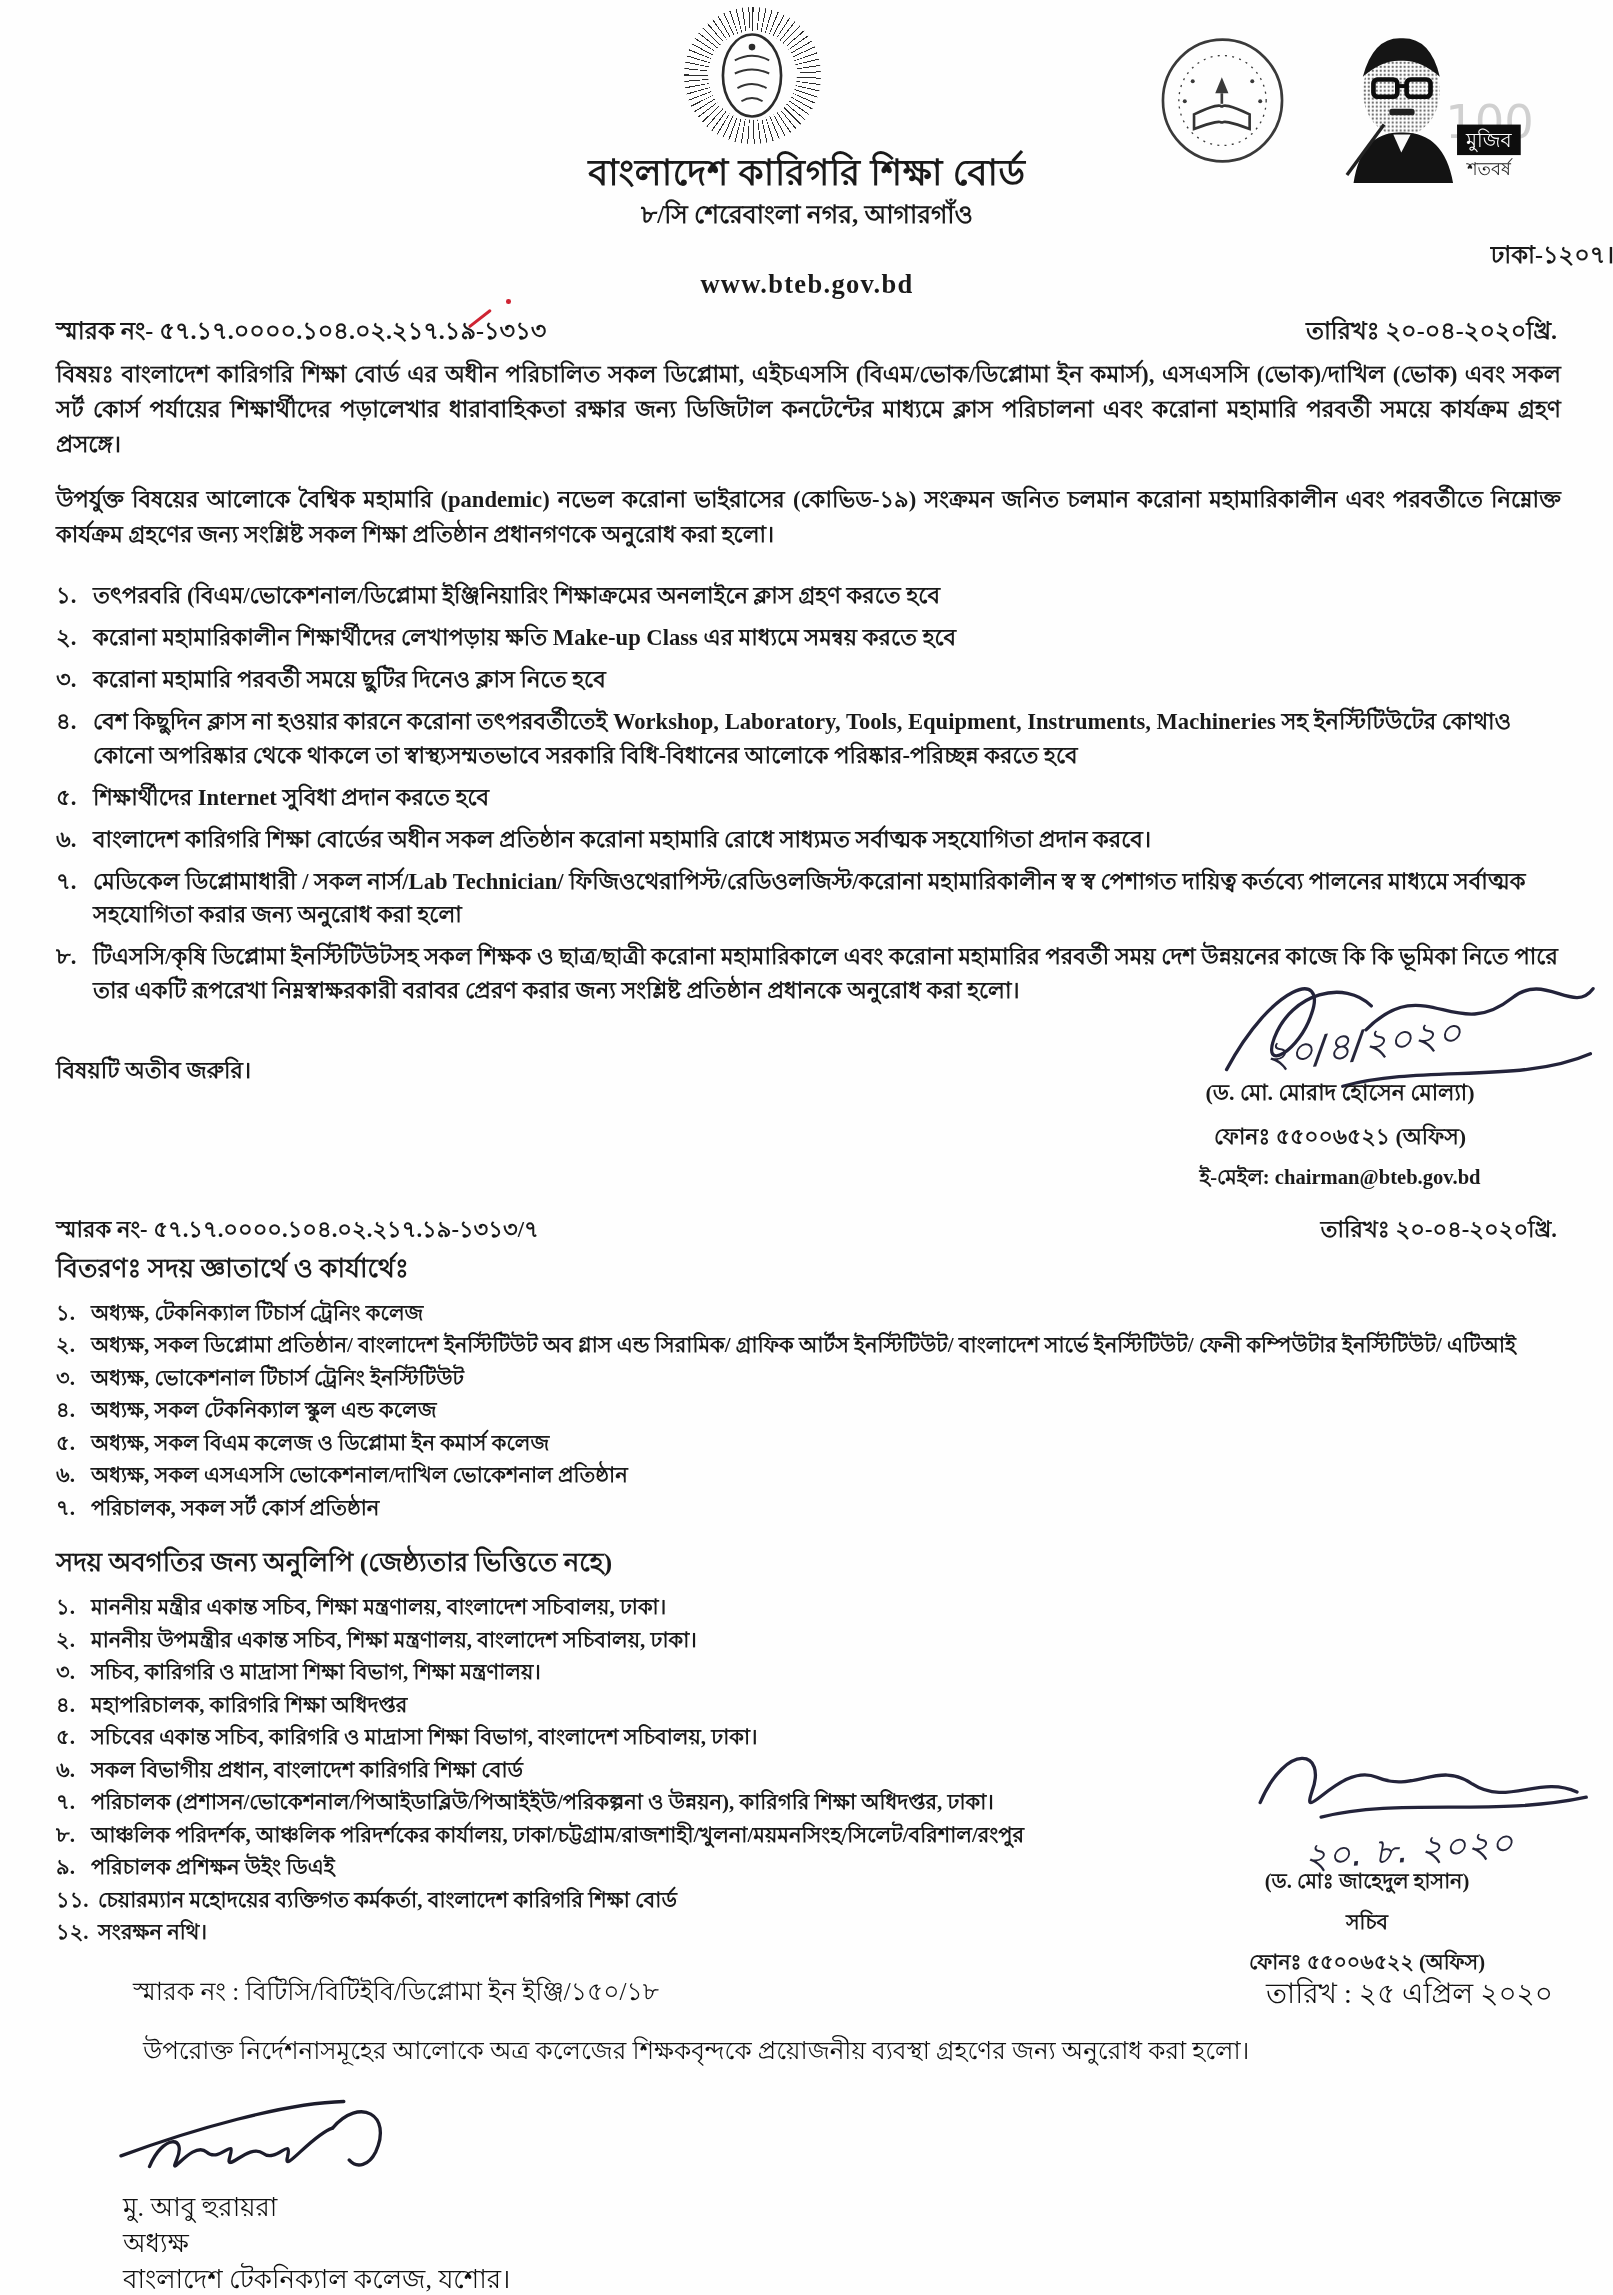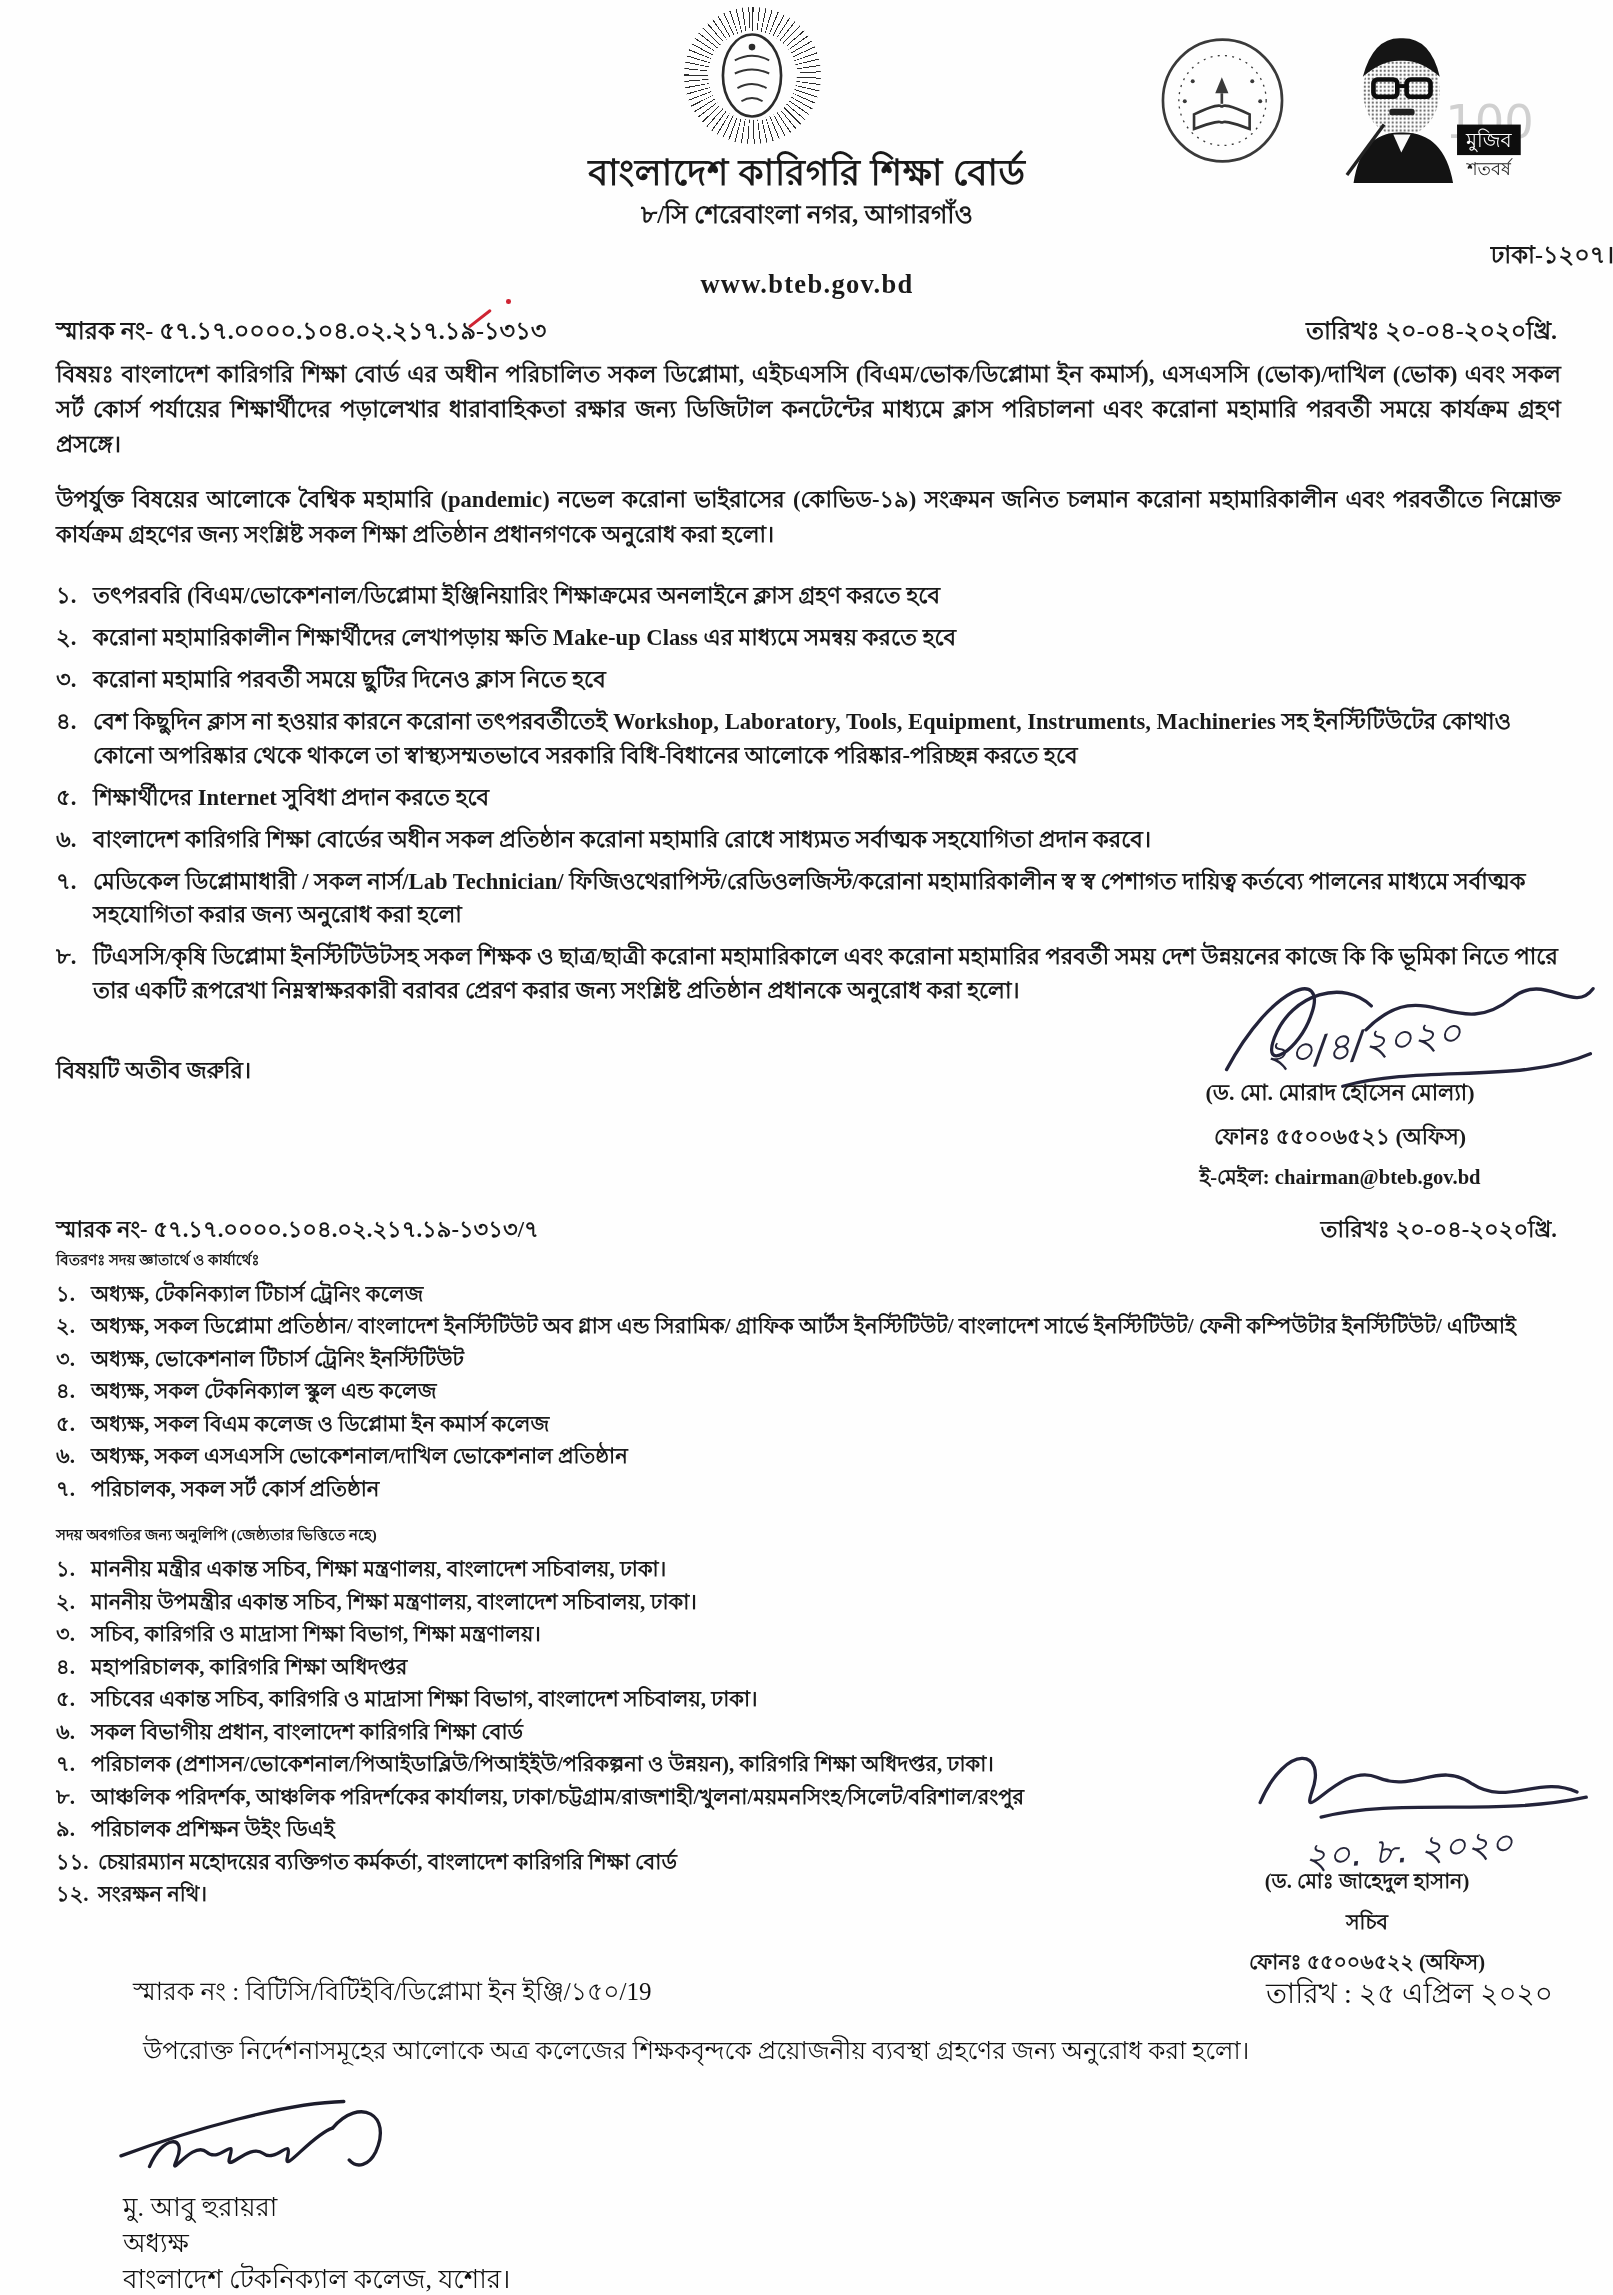--- a/index.html
+++ b/index.html
@@ -14,21 +14,21 @@
   .website{font-size:26.5px;font-weight:700;letter-spacing:1.3px;}
   .memo-row{display:flex;justify-content:space-between;font-size:24px;font-weight:700;}
   .subject{font-size:23px;font-weight:700;line-height:1.52;text-align:justify;}
   .para{font-size:22.6px;font-weight:700;line-height:1.55;text-align:justify;}
   .list .li{display:flex;margin-bottom:8.6px;font-size:22.6px;font-weight:700;line-height:1.48;}
   .list .num{flex:0 0 37px;}
   .list .txt{flex:1;}
   .smlist .li{display:flex;margin-bottom:4px;font-size:21px;font-weight:700;line-height:1.36;}
   .smlist .num{flex:0 0 35px;}
   .smlist .txt{flex:1;}
-  .heading-sm{font-size:15px;font-weight:700;margin-bottom:6.6px;}
+  .heading-sm{font-size:26px;font-weight:700;margin-bottom:6.6px;}
   .sig-block{text-align:center;font-weight:700;}
   .sig-block div{margin-bottom:6.6px;}
   .handwrit{font-family:"DejaVu Sans",sans-serif;font-style:italic;color:#26263a;white-space:nowrap;}
   .overlay-text{font-weight:400;color:#111;}
   .redbar{position:absolute;width:28px;height:3.3px;background:#cf2433;transform:rotate(-38deg);border-radius:1.3px;}
   .reddot{position:absolute;width:4.6px;height:4.6px;background:#cf2433;border-radius:50%;}
   
   .seal-rays{position:absolute;left:684px;top:6.6px;width:137px;height:137px;border-radius:50%;
      background:repeating-conic-gradient(#2b2b2b 0deg 0.9deg,transparent 0.9deg 5.4deg);}
   .seal-rays::before{content:"";position:absolute;inset:24px;background:#fefefe;border-radius:50%;}
@@ -249,21 +249,21 @@
     </svg>
   </div>
   <div class="abs handwrit" style="left:1304px;top:1822px;font-size:36px;transform:rotate(-4deg);">২০. ৮. ২০২০</div>
   <div class="abs sig-block scan" style="left:1128px;top:1866px;width:478px;font-size:20.6px;">
     <div>(ড. মোঃ জাহেদুল হাসান)</div>
     <div>সচিব</div>
     <div>ফোনঃ ৫৫০০৬৫২২ (অফিস)</div>
   </div>
 
   <div class="abs overlay-text" style="left:133px;top:1972px;width:1420px;display:flex;justify-content:space-between;font-size:25px;">
-    <span>স্মারক নং : বিটিসি/বিটিইবি/ডিপ্লোমা ইন ইঞ্জি/১৫০/19</span>
+    <span>স্মারক নং : বিটিসি/বিটিইবি/ডিপ্লোমা ইন ইঞ্জি/১৫০/১৮</span>
     <span style="font-size:28px;">তারিখ : ২৫ এপ্রিল ২০২০</span>
   </div>
   <div class="abs overlay-text" style="left:143px;top:2032px;width:1414px;font-size:24.6px;">উপরোক্ত নির্দেশনাসমূহের আলোকে অত্র কলেজের শিক্ষকবৃন্দকে প্রয়োজনীয় ব্যবস্থা গ্রহণের জন্য অনুরোধ করা হলো।</div>
 
   <div class="abs" style="left:113px;top:2088px;">
     <svg width="325" height="100" viewBox="0 0 490 150" fill="none" stroke="#1c1c2b" stroke-width="5" stroke-linecap="round">
       <path d="M12,102 C120,62 260,22 348,20"></path>
       <path d="M55,118 C75,70 112,70 96,108 C82,140 120,78 141,96 C161,114 186,70 176,104 C168,130 206,82 226,98 C246,114 271,70 263,104 C256,130 300,70 331,60"></path>
       <path d="M331,60 C372,12 422,40 396,96 C386,116 368,122 356,108"></path>
     </svg>

